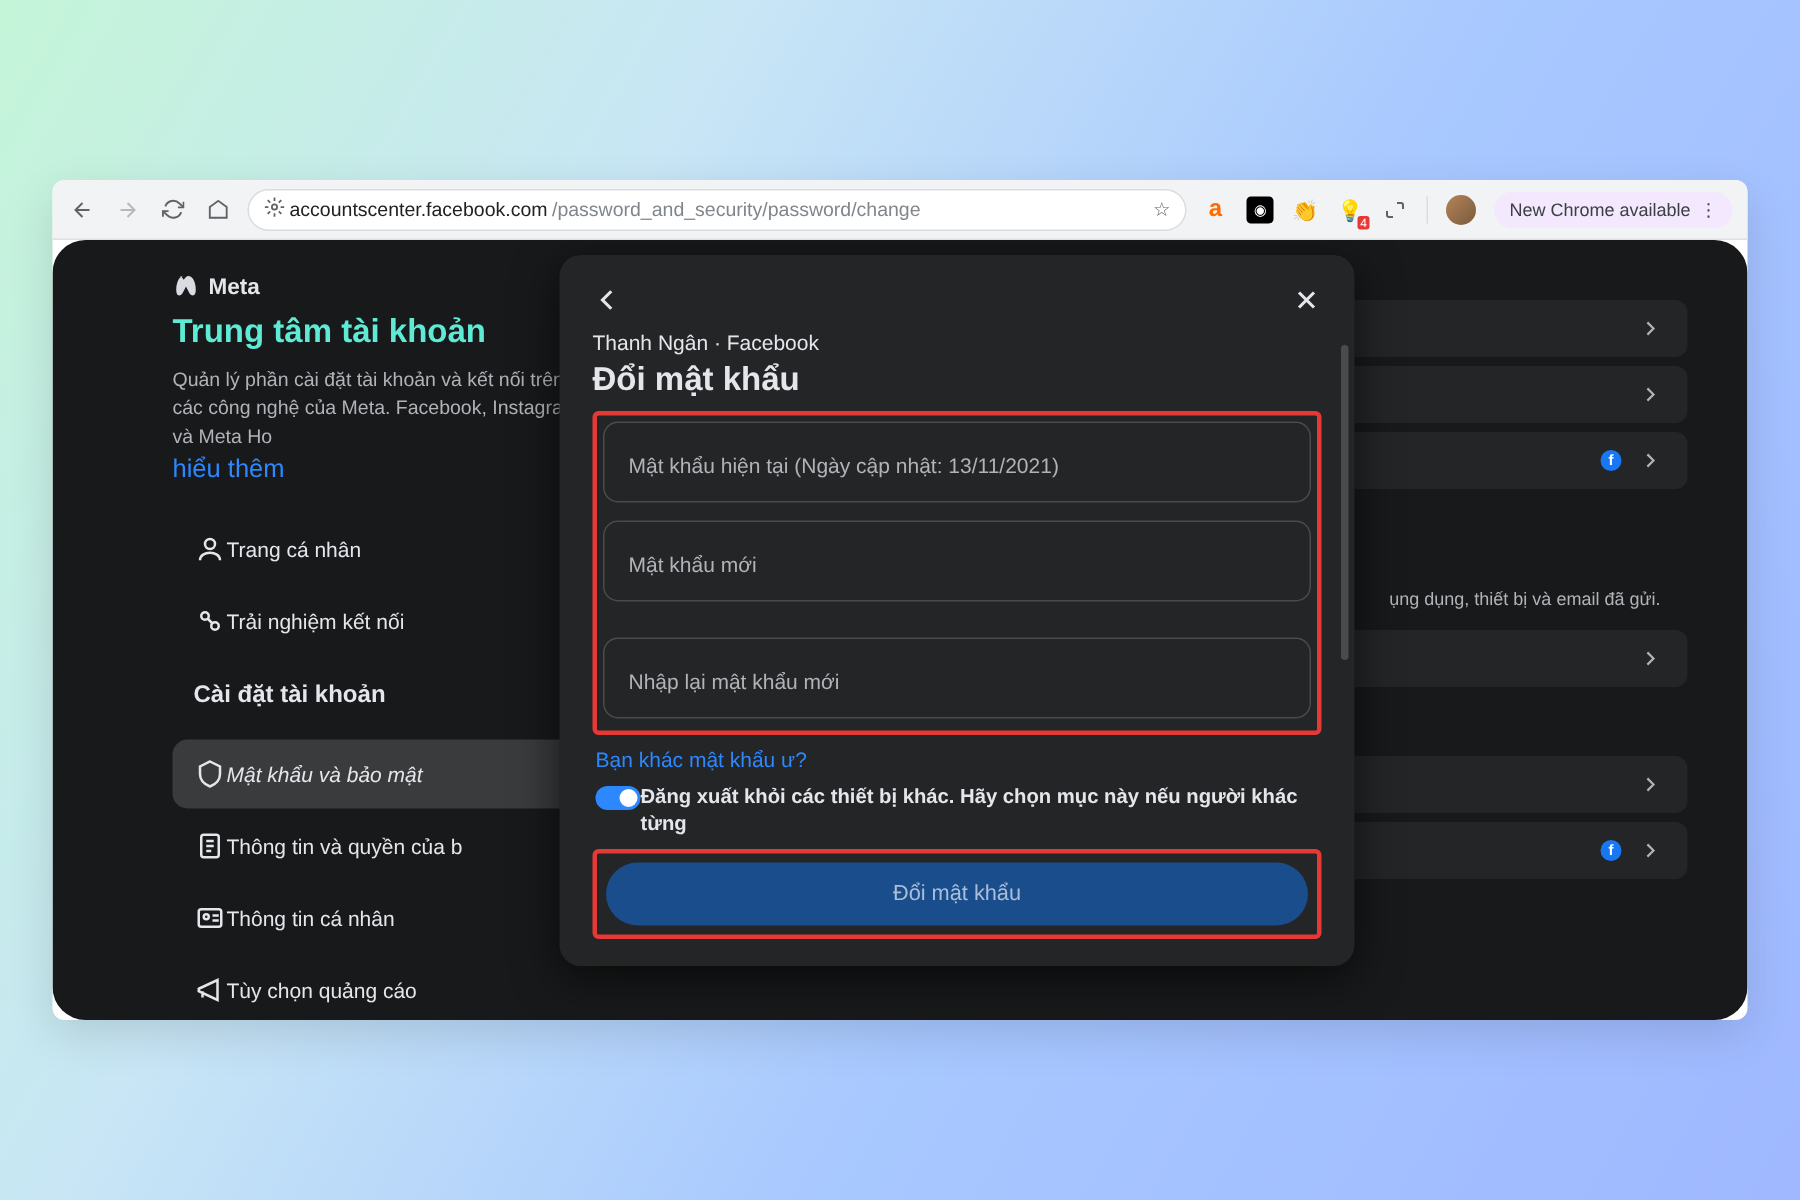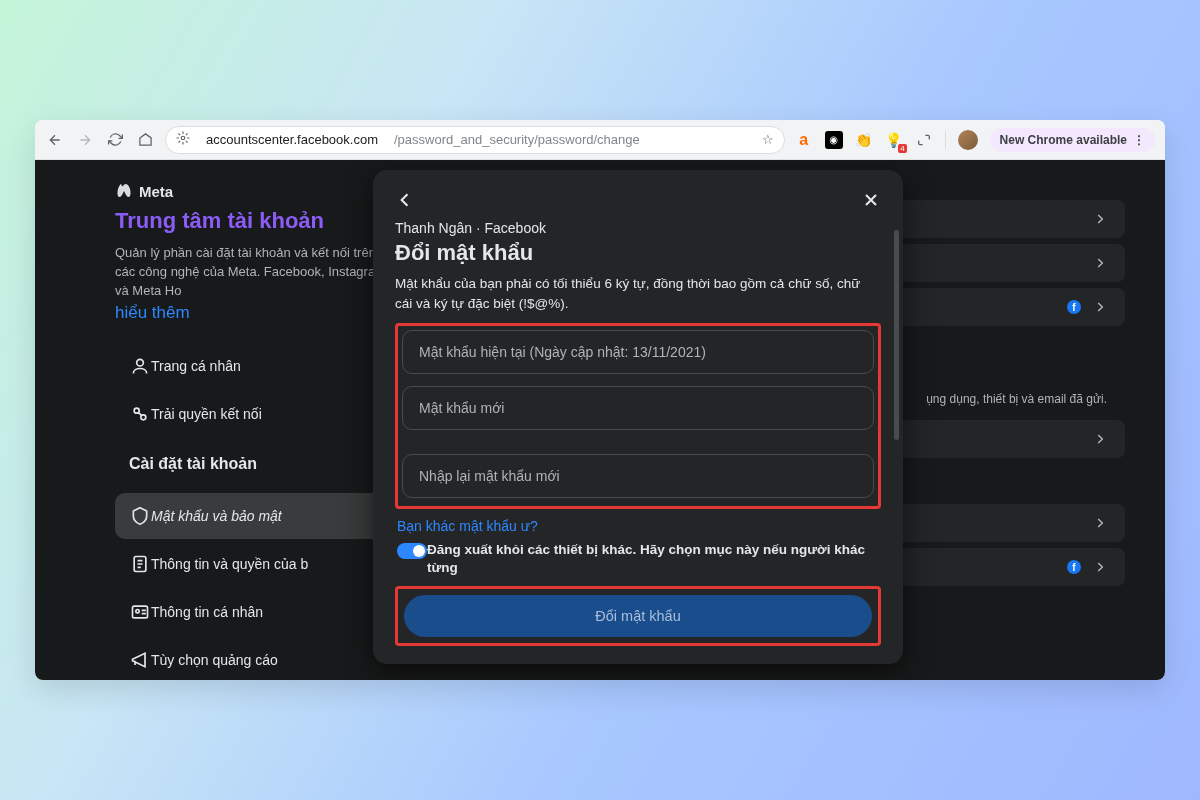--- a/index.html
+++ b/index.html
@@ -35,43 +35,43 @@
     .url-bar {
       flex: 1;
       height: 28px;
       background: #fff;
       border-radius: 14px;
       display: flex;
       align-items: center;
       padding: 0 10px;
       font-size: 13px;
       color: #202124;
-      gap: 16px;
+      gap: 3px;
       border: 1px solid #dadce0;
     }
     .url-bar .lock { color:#5f6368; font-size:12px; }
     .url-bar .url-light { color: #80868b; }
     .url-bar .star { margin-left:auto; color:#5f6368; }
     .toolbar-icons { display:flex; align-items:center; gap:12px; }
     .tb-icon { width:18px; height:18px; display:flex; align-items:center; justify-content:center; font-size:14px; }
     .avatar-small { width:20px; height:20px; border-radius:50%; background:linear-gradient(135deg,#b38458,#7a5a3c); }
     .chrome-update {
-      background:#f3e8fd; color:#3c4043; font-size:12px; padding:5px 10px; border-radius:14px; display:flex; align-items:center; gap:6px;font-weight:bold;
+      background:#f3e8fd; color:#3c4043; font-size:12px; padding:5px 10px; border-radius:14px; display:flex; align-items:center; gap:6px;
     }
     .content {
-      flex:1; background:#18191a; display:flex; position:relative; overflow:hidden;
+      flex:1; background:#18191a; display:flex; position:relative; overflow:hidden;border-radius:22px;
     }
     .sidebar {
       width: 390px;
       padding: 22px 30px 0 80px;
       color:#e4e6eb;
     }
     .meta-logo { display:flex; align-items:center; gap:6px; font-weight:600; font-size:15px; color:#e4e6eb; margin-bottom:8px; }
     .meta-logo svg { width:18px; height:18px; }
-    .acct-center-title { font-size:22px; font-weight:700; color:#8b5cf6; margin-bottom:10px; }
+    .acct-center-title { font-size:22px; font-weight:700; color:#5eead4; margin-bottom:10px; }
     .acct-desc { font-size:13px; color:#b0b3b8; line-height:1.45; margin-bottom:2px; }
     .learn-more { color:#2d88ff; font-size:17px; }
     .nav-list { margin-top:20px; display:flex; flex-direction:column; gap:2px; }
     .nav-item {
       display:flex; align-items:center; padding:12px 14px; border-radius:10px; color:#e4e6eb; font-size:14px; cursor:pointer;
     }
     .nav-item.active { background:#3a3b3c;font-style:italic; }
     .nav-item .nicon { width:22px; height:22px; color:#e4e6eb; display:flex; align-items:center; justify-content:center; }
     .section-header { font-size:16px; font-weight:600; color:#e4e6eb; margin:18px 0 8px 14px; }
     .main-area {
@@ -89,22 +89,22 @@
       color:#e4e6eb; padding-bottom:18px; z-index:10;
     }
     .modal-head { display:flex; align-items:center; justify-content:space-between; padding:16px 18px 6px; }
     .modal-head .left, .modal-head .right { width:28px; height:28px; display:flex; align-items:center; justify-content:center; cursor:pointer; color:#e4e6eb; }
     .modal-body { padding: 0 22px; }
     .breadcrumb { font-size:14px; color:#e4e6eb; margin-bottom:4px; }
     .modal-title { font-size:22px; font-weight:700; margin-bottom:8px; }
     .modal-desc { font-size:13.5px; color:#e4e6eb; line-height:1.45; margin-bottom:10px; }
     .highlight-box { border:3px solid #e53935; padding:4px 4px; border-radius:4px; margin-bottom:8px; }
     .input-field {
-      width:100%; height:44px; background:transparent; border:1px solid #4a4b4d; border-radius:10px;
-      padding:16px 16px; color:#b0b3b8; font-size:14px; display:flex; align-items:center; margin-bottom:12px;
+      width:100%; height:54px; background:transparent; border:1px solid #4a4b4d; border-radius:10px;
+      padding:16px 16px; color:#b0b3b8; font-size:14px; display:flex; align-items:flex-end; margin-bottom:12px;
     }
     .input-field:last-child { margin-bottom:4px;margin-top:24px; }
     .forgot { color:#2d88ff; font-size:14px; padding-left:2px; }
     .logout-line { display:flex; align-items:flex-start; padding:6px 2px 4px; }
     .toggle { width:30px; height:16px; border-radius:10px; background:#2d88ff; position:relative; flex-shrink:0; margin-top:2px; }
     .toggle::after { content:''; position:absolute; right:2px; top:2px; width:12px; height:12px; background:#fff; border-radius:50%; }
     .logout-text { font-size:13.5px; font-weight:600; color:#e4e6eb; line-height:1.35; }
     .highlight-box2 { border:3px solid #e53935; padding:6px 6px; border-radius:4px; margin-top:4px; }
     .submit-btn {
       width:100%; height:42px; background:#1a4d8c; border-radius:22px; display:flex; align-items:center; justify-content:center;
@@ -189,21 +189,21 @@
           <span>Trang cá nhân</span>
         </div>
         <div class="nav-item">
           <span class="nicon">
               <svg width="20" height="20" viewBox="0 0 24 24" fill="none" stroke="currentColor" stroke-width="2">
                 <circle cx="8" cy="8" r="3"></circle>
                 <circle cx="16" cy="16" r="3"></circle>
                 <path d="M10 10l4 4"></path>
               </svg>
             </span>
-          <span>Trải quyền kết nối</span>
+          <span>Trải nghiệm kết nối</span>
         </div>
       </div>
 
       <div class="section-header">Cài đặt tài khoản</div>
 
       <div class="nav-list">
         <div class="nav-item active">
           <span class="nicon">
               <svg width="20" height="20" viewBox="0 0 24 24" fill="none" stroke="currentColor" stroke-width="2">
                 <path d="M12 2l8 4v6c0 5-3 8-8 10-5-2-8-5-8-10V6z"></path>
@@ -292,21 +292,20 @@
           </div>
         <div class="right">
             <svg width="20" height="20" viewBox="0 0 24 24" fill="none" stroke="currentColor" stroke-width="2.5">
               <path d="M6 6l12 12M18 6L6 18"></path>
             </svg>
           </div>
       </div>
       <div class="modal-body">
         <div class="breadcrumb">Thanh Ngân · Facebook</div>
         <div class="modal-title">Đổi mật khẩu</div>
-        <div class="modal-desc">Mật khẩu của bạn phải có tối thiểu 6 ký tự, đồng thời bao gồm cả chữ số, chữ cái và ký tự đặc biệt (!$@%).</div>
 
         <div class="highlight-box">
           <div class="input-field">
               <span>Mật khẩu hiện tại (Ngày cập nhật: 13/11/2021)</span>
             </div>
           <div class="input-field">
               <span>Mật khẩu mới</span>
             </div>
           <div class="input-field">
               <span>Nhập lại mật khẩu mới</span>

